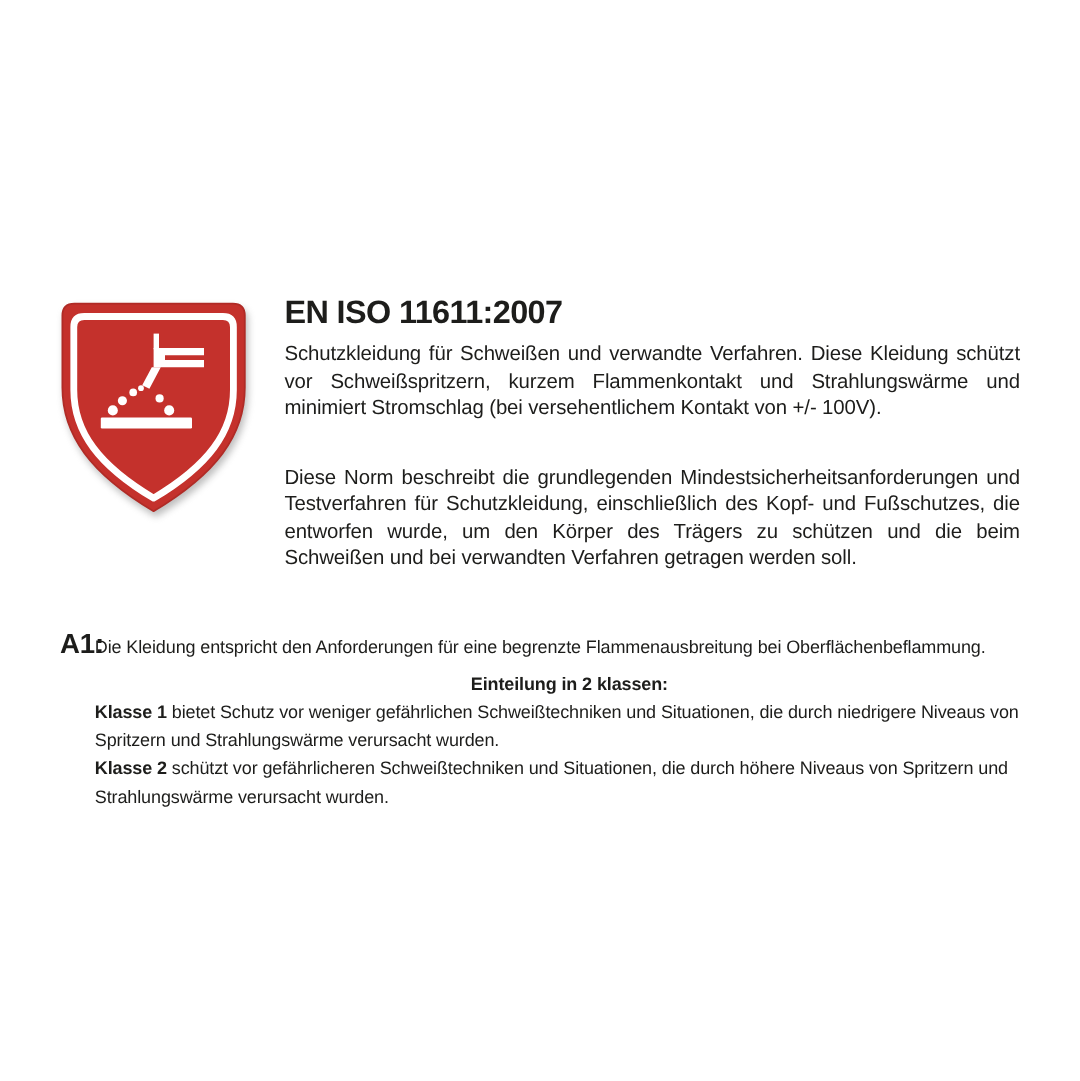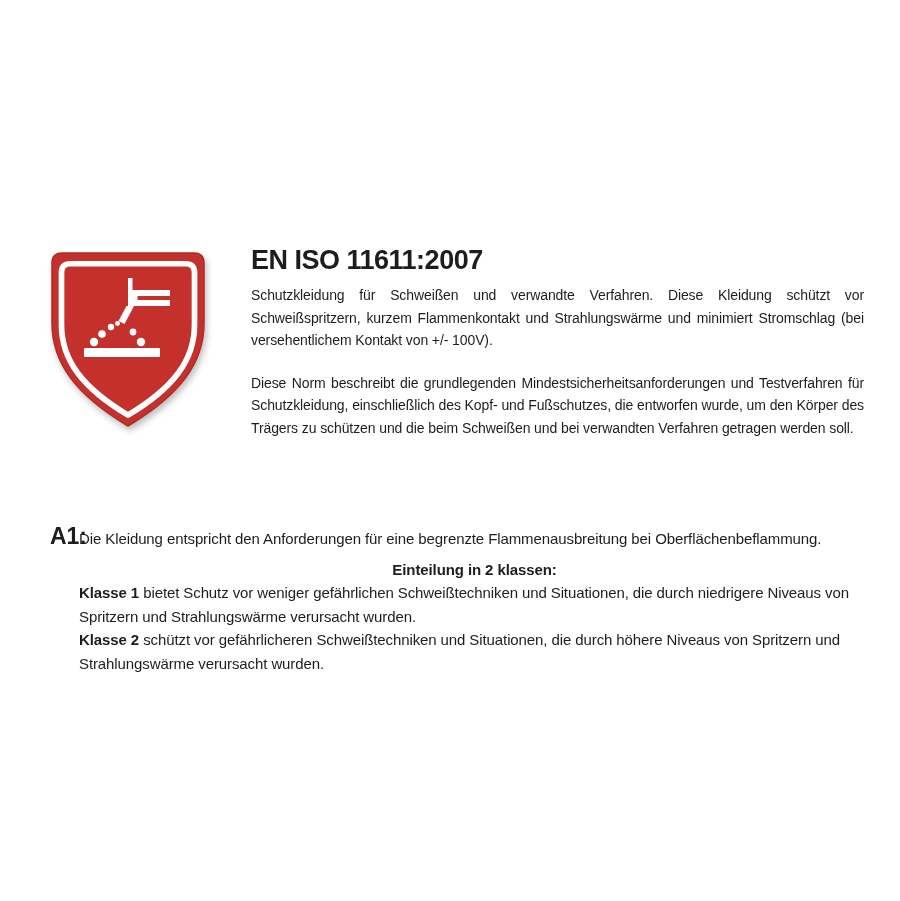--- a/index.html
+++ b/index.html
@@ -25,41 +25,41 @@
     height: 181px;
   }
   .shield-wrap svg {
     display: block;
     filter: drop-shadow(2px 4px 3px rgba(110,110,110,0.45));
   }
 
   
   .main-col {
     position: absolute;
-    left: 251px;
+    left: 237px;
     top: 244px;
     width: 613px;
   }
   .title {
     margin: 0;
     font-size: 27px;
     line-height: 32px;
     font-weight: 700;
     letter-spacing: -0.5px;
     color: #1d1d1b;
   }
   .intro {
     margin: 8px 0 0 0;
-    font-size: 14px;
+    font-size: 17px;
     line-height: 22.5px;
     text-align: justify;
     letter-spacing: -0.1px;
   }
   .intro + .intro {
-    margin-top: 20px;
+    margin-top: 35px;
   }
 
   
   .annex {
     position: absolute;
     left: 50px;
     top: 525px;
     width: 820px;
     font-size: 15px;
     line-height: 22px;

